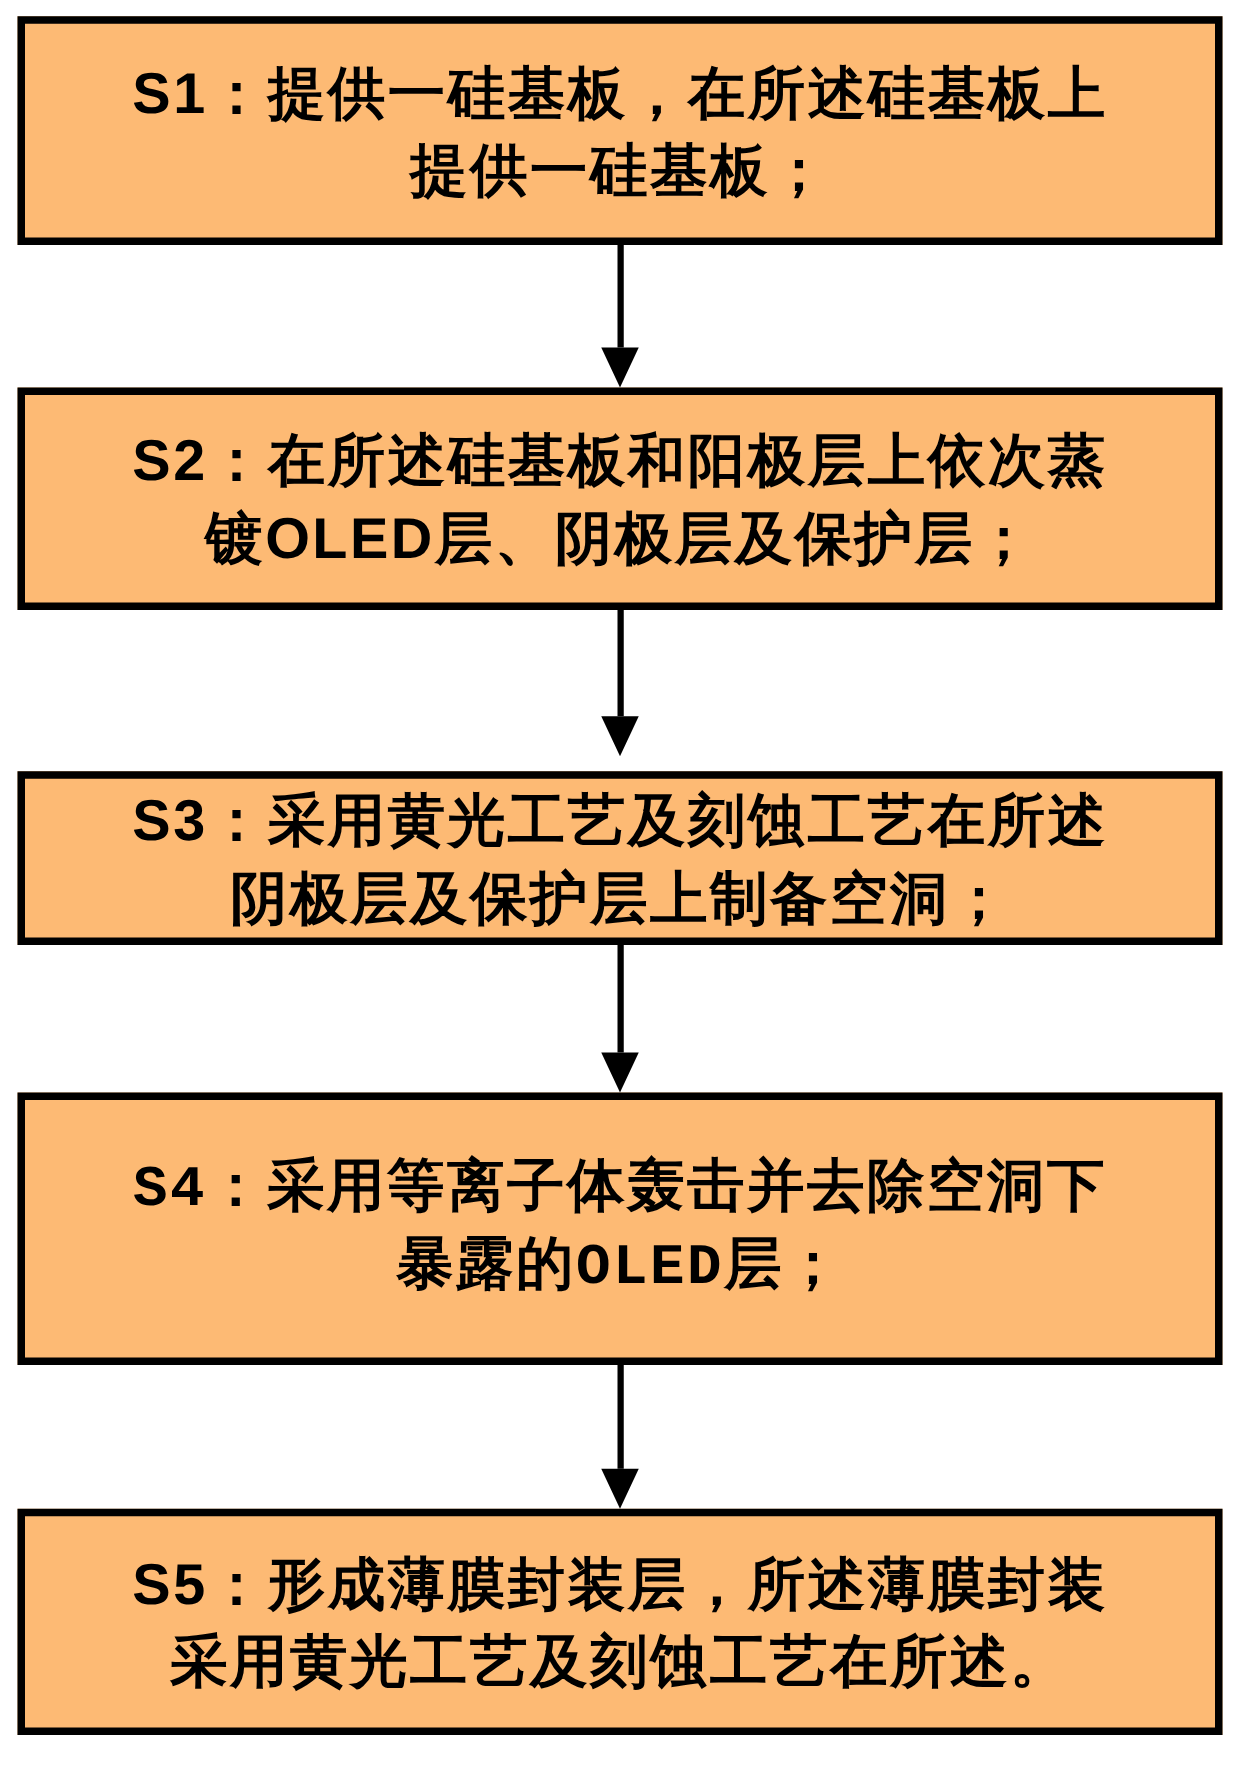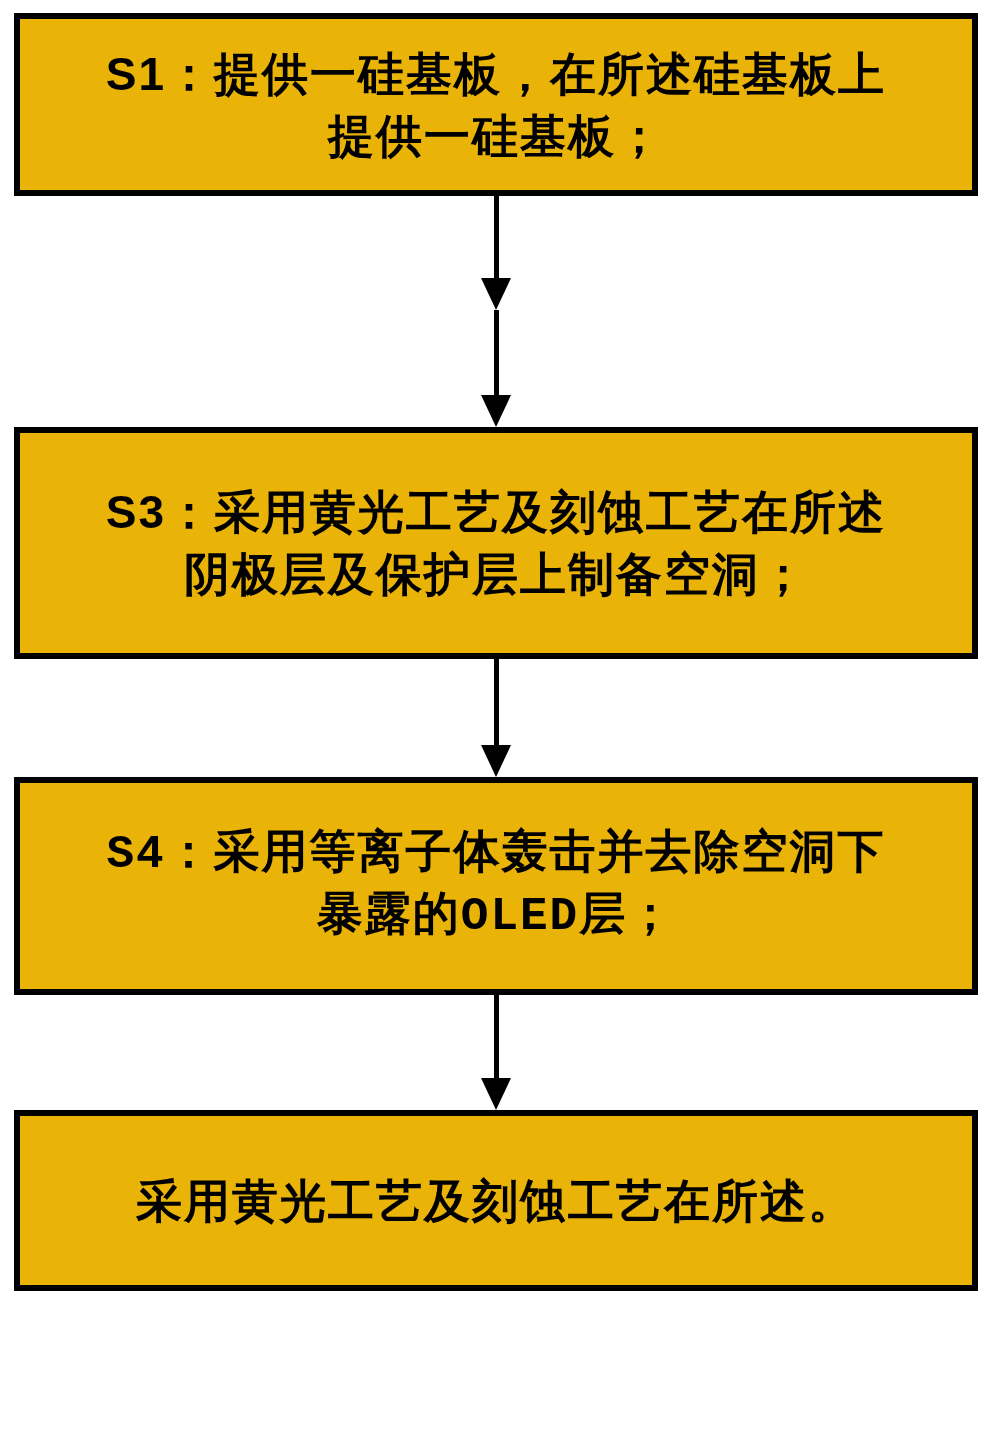--- a/index.html
+++ b/index.html
@@ -14,39 +14,39 @@
     background: #ffffff;
     box-sizing: border-box;
     padding-top: 13px;
     font-family: "Liberation Sans", "DejaVu Sans", sans-serif;
   }
   .step-box {
     box-sizing: border-box;
     width: 964px;
     margin: 0 auto;
     border: 6px solid #000000;
-    background: #eab308;
+    background: #fdba74;
     display: flex;
     flex-direction: column;
     justify-content: center;
     align-items: center;
   }
   .step-box .line {
     display: block;
     text-align: center;
     color: #000000;
     font-weight: bold;
     font-size: 46px;
     line-height: 62px;
     letter-spacing: 2px;
     white-space: nowrap;
   }
   .h-183 { height: 183px; }
   .h-178 { height: 178px; }
-  .h-180 { height: 232px; }
+  .h-180 { height: 139px; margin-top: 12px; }
   .h-218 { height: 218px; font-family: Liberation Mono, monospace; }
   .h-181 { height: 181px; }
 
   .arrow {
     display: flex;
     flex-direction: column;
     align-items: center;
     justify-content: flex-start;
   }
   .a-114 { height: 114px; }
@@ -74,20 +74,24 @@
   <div class="step-box h-183">
     <span class="line">S1：提供一硅基板，在所述硅基板上</span>
     <span class="line">提供一硅基板；</span>
   </div>
 
   <div class="arrow a-114">
     <div class="arrow-stem"></div>
     <div class="arrow-head"></div>
   </div>
 
+  <div class="step-box h-178">
+    <span class="line">S2：在所述硅基板和阳极层上依次蒸</span>
+    <span class="line">镀OLED层、阴极层及保护层；</span>
+  </div>
 
   <div class="arrow a-117">
     <div class="arrow-stem"></div>
     <div class="arrow-head"></div>
   </div>
 
   <div class="step-box h-180">
     <span class="line">S3：采用黄光工艺及刻蚀工艺在所述</span>
     <span class="line">阴极层及保护层上制备空洞；</span>
   </div>
@@ -101,16 +105,17 @@
     <span class="line">S4：采用等离子体轰击并去除空洞下</span>
     <span class="line">暴露的OLED层；</span>
   </div>
 
   <div class="arrow a-115">
     <div class="arrow-stem"></div>
     <div class="arrow-head"></div>
   </div>
 
   <div class="step-box h-181">
+    <span class="line">S5：形成薄膜封装层，所述薄膜封装</span>
     <span class="line">采用黄光工艺及刻蚀工艺在所述。</span>
   </div>
 
 </div>
 
 </body></html>

